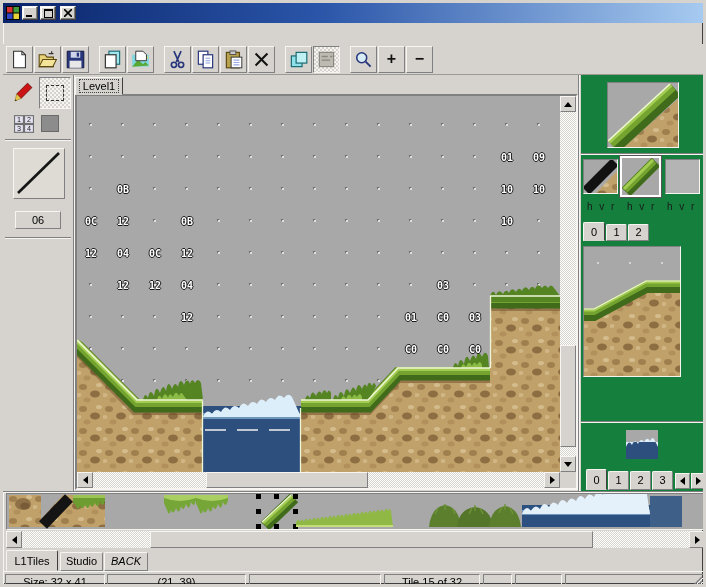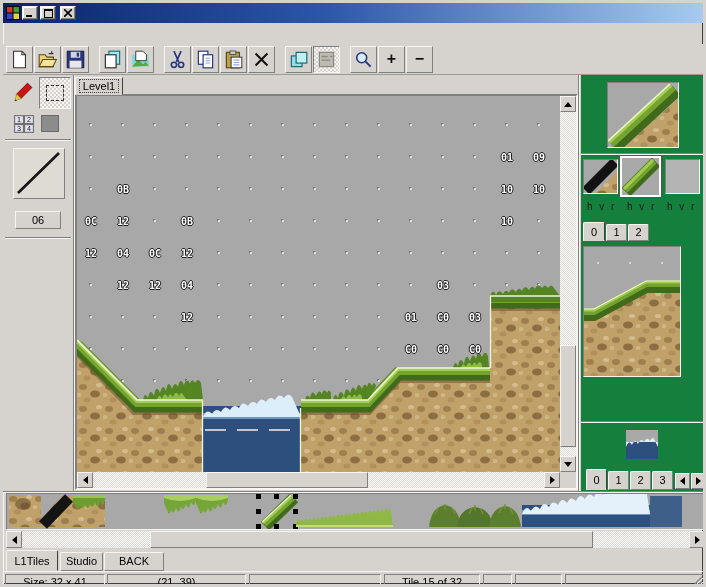--- a/index.html
+++ b/index.html
@@ -473,21 +473,21 @@
       </div>
     <div class="abs raised-thin" style="left:144px;top:0;width:443px;height:17px;"></div>
     <div class="abs raised-thin sb-btn" style="left:683px;top:0;width:16px;height:17px;">
         <span class="tri-right"></span>
       </div>
   </div>
 
   <div class="abs bottom-tabs">
     <div class="btab" style="left:3px;top:1px;width:52px;height:21px;line-height:20px;"><span>L1Tiles</span></div>
     <div class="btab inactive" style="left:57px;top:3px;width:43px;height:19px;line-height:17px;"><span>Studio</span></div>
-    <div class="btab inactive" style="left:101px;top:3px;width:60px;height:19px;line-height:17px;"><span>BACK</span></div>
+    <div class="btab inactive" style="left:101px;top:3px;width:44px;height:19px;line-height:17px;font-style:italic;"><span>BACK</span></div>
   </div>
 
   <div class="abs statusbar">
     <div class="spanel" style="left:2px;width:100px;">
         <span>Size: 32 x 41</span>
       </div>
     <div class="spanel" style="left:104px;width:139px;">
         <span>(21, 39)</span>
       </div>
     <div class="spanel" style="left:246px;width:132px;"></div>

